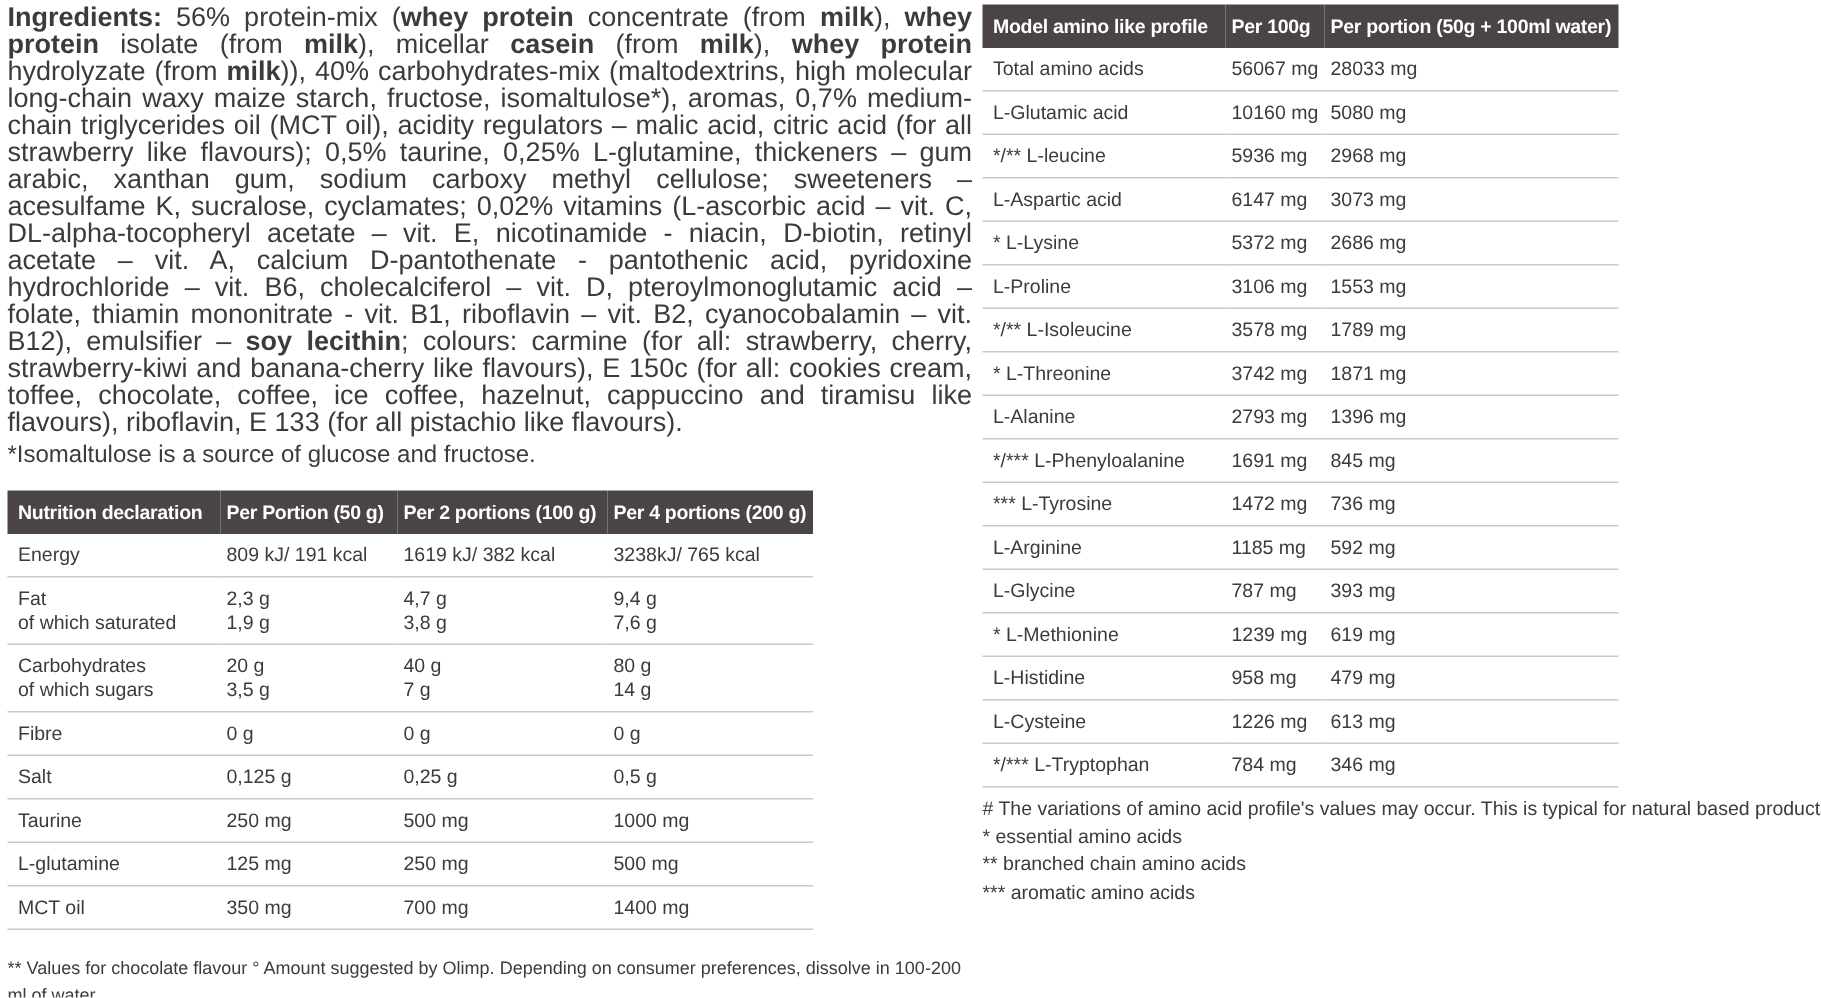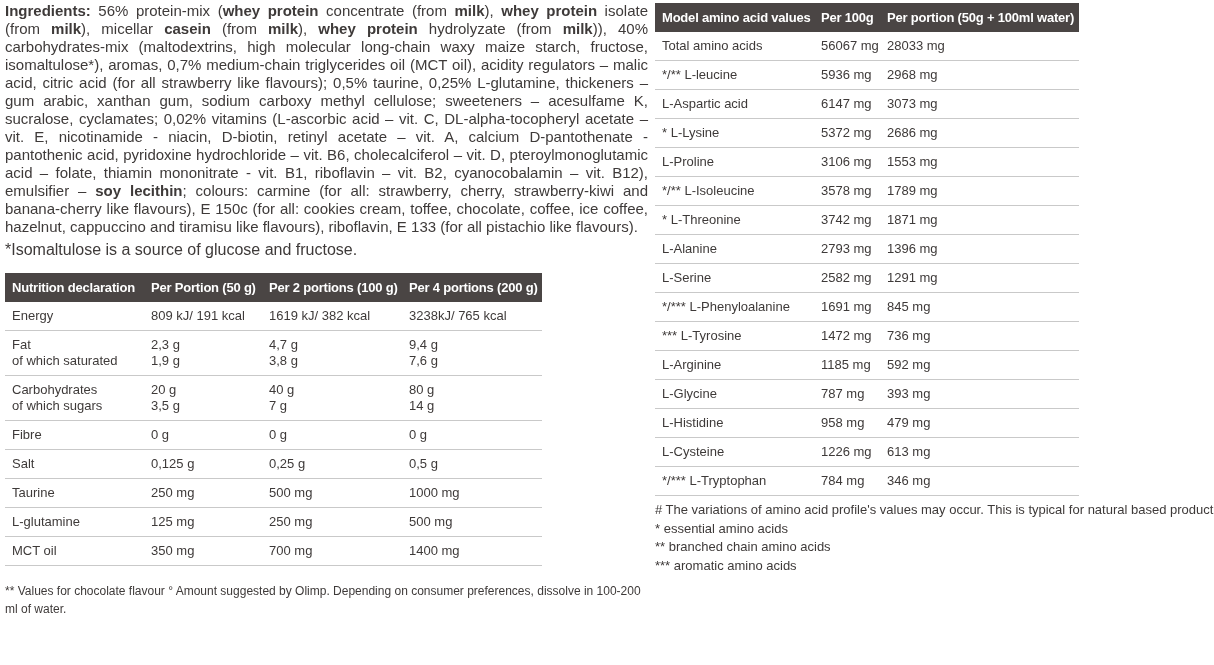--- a/index.html
+++ b/index.html
@@ -14,21 +14,21 @@
     position:relative;
     width:1214px;height:665px;
     overflow:hidden;
     font-family:"Liberation Sans",sans-serif;
     color:var(--text);
   }
   .left-col{position:absolute;left:5px;top:2px;width:643px;}
   .right-col{position:absolute;left:655px;top:3px;width:559px;}
 
   .ingredients{
-    font-size:15px;line-height:18px;text-align:justify;
+    font-size:18px;line-height:18px;text-align:justify;
   }
   .ingredients b{font-weight:bold;}
   .ingredients-footnote{font-size:16px;line-height:18px;margin-top:5px;}
 
   table{border-collapse:collapse;table-layout:fixed;}
   .nutrition-table{width:537px;margin-top:14px;}
   .amino-table{width:424px;}
   th{
     background:var(--header-bg);color:var(--header-text);
     font-weight:bold;font-size:13px;letter-spacing:-0.2px;
@@ -127,32 +127,37 @@
 
 <div class="right-col">
   <table class="amino-table">
     <colgroup>
       <col style="width:162px">
         <col style="width:66px">
         <col style="width:196px">
     </colgroup>
     <thead>
         <tr>
-          <th>Model amino acid values</th>
+          <th>Model amino like profile</th>
           <th>Per 100g</th>
           <th>Per portion (50g + 100ml water)</th>
         </tr>
       </thead>
     <tbody>
         <tr>
           <td>Total amino acids</td>
           <td>56067 mg</td>
           <td>28033 mg</td>
         </tr>
         <tr>
+          <td>L-Glutamic acid</td>
+          <td>10160 mg</td>
+          <td>5080 mg</td>
+        </tr>
+        <tr>
           <td>*/** L-leucine</td>
           <td>5936 mg</td>
           <td>2968 mg</td>
         </tr>
         <tr>
           <td>L-Aspartic acid</td>
           <td>6147 mg</td>
           <td>3073 mg</td>
         </tr>
         <tr>
@@ -174,43 +179,43 @@
           <td>* L-Threonine</td>
           <td>3742 mg</td>
           <td>1871 mg</td>
         </tr>
         <tr>
           <td>L-Alanine</td>
           <td>2793 mg</td>
           <td>1396 mg</td>
         </tr>
         <tr>
-          <td>L-Serine</td>
-          <td>2582 mg</td>
-          <td>1291 mg</td>
-        </tr>
-        <tr>
           <td>*/*** L-Phenyloalanine</td>
           <td>1691 mg</td>
           <td>845 mg</td>
         </tr>
         <tr>
           <td>*** L-Tyrosine</td>
           <td>1472 mg</td>
           <td>736 mg</td>
         </tr>
         <tr>
           <td>L-Arginine</td>
           <td>1185 mg</td>
           <td>592 mg</td>
         </tr>
         <tr>
           <td>L-Glycine</td>
           <td>787 mg</td>
           <td>393 mg</td>
+        </tr>
+        <tr>
+          <td>* L-Methionine</td>
+          <td>1239 mg</td>
+          <td>619 mg</td>
         </tr>
         <tr>
           <td>L-Histidine</td>
           <td>958 mg</td>
           <td>479 mg</td>
         </tr>
         <tr>
           <td>L-Cysteine</td>
           <td>1226 mg</td>
           <td>613 mg</td>

